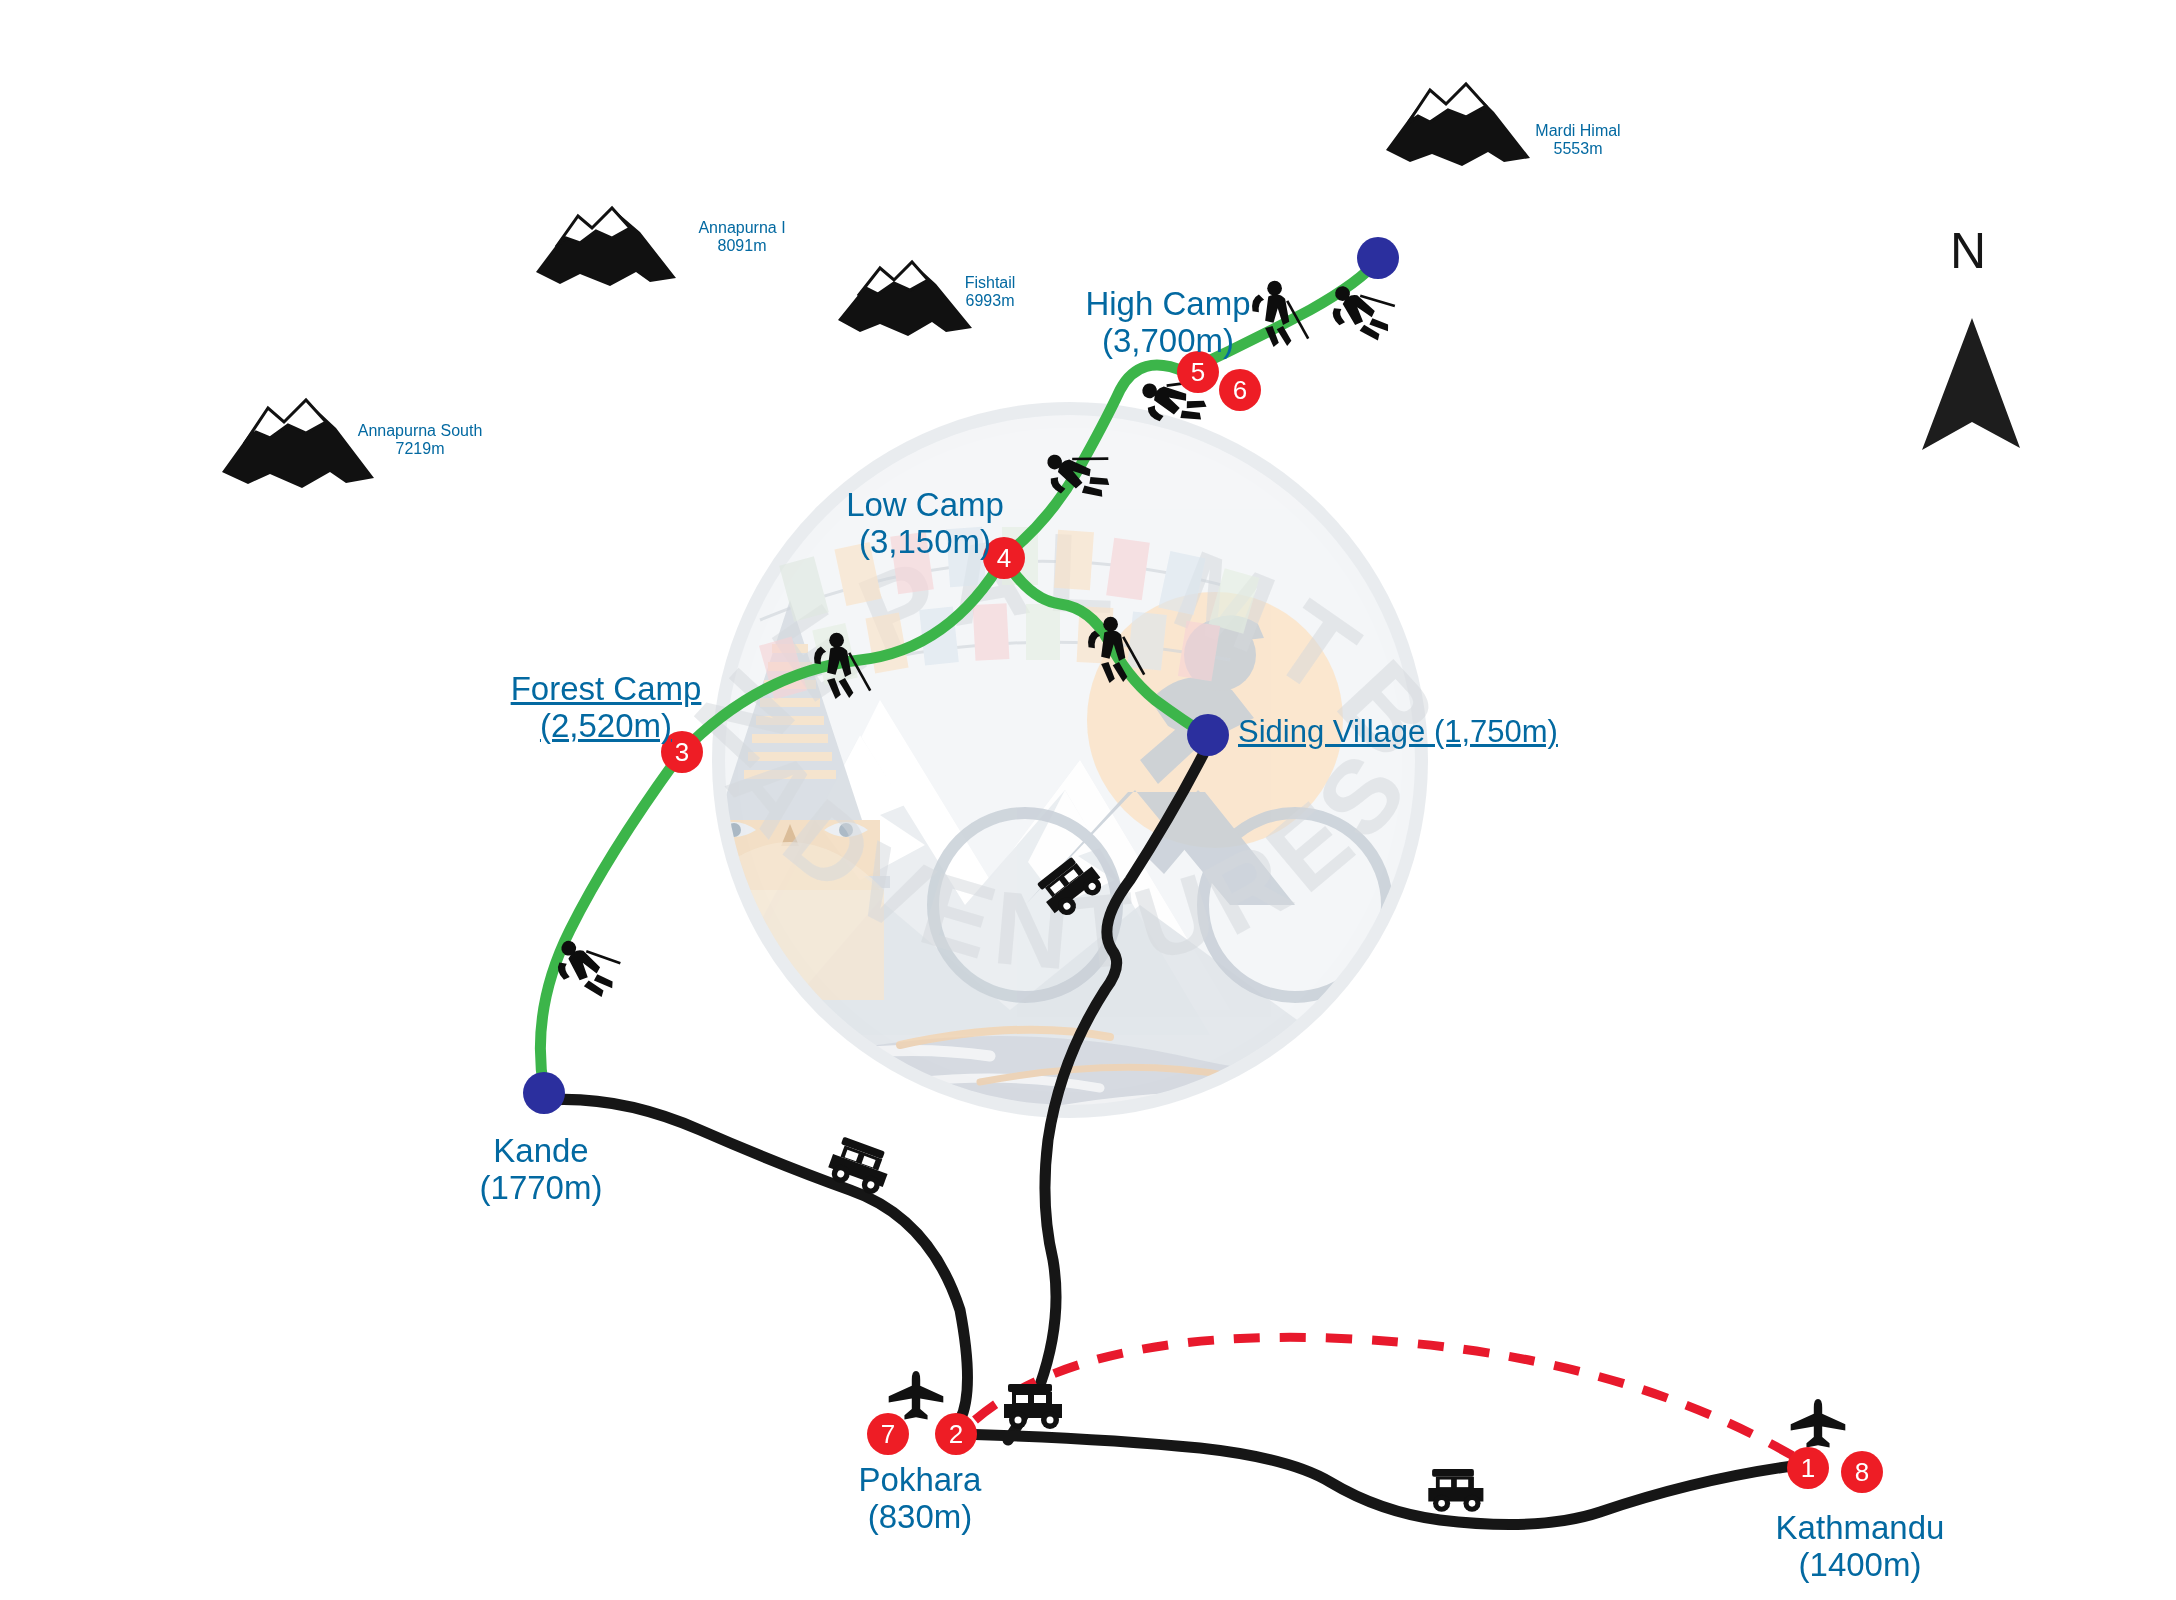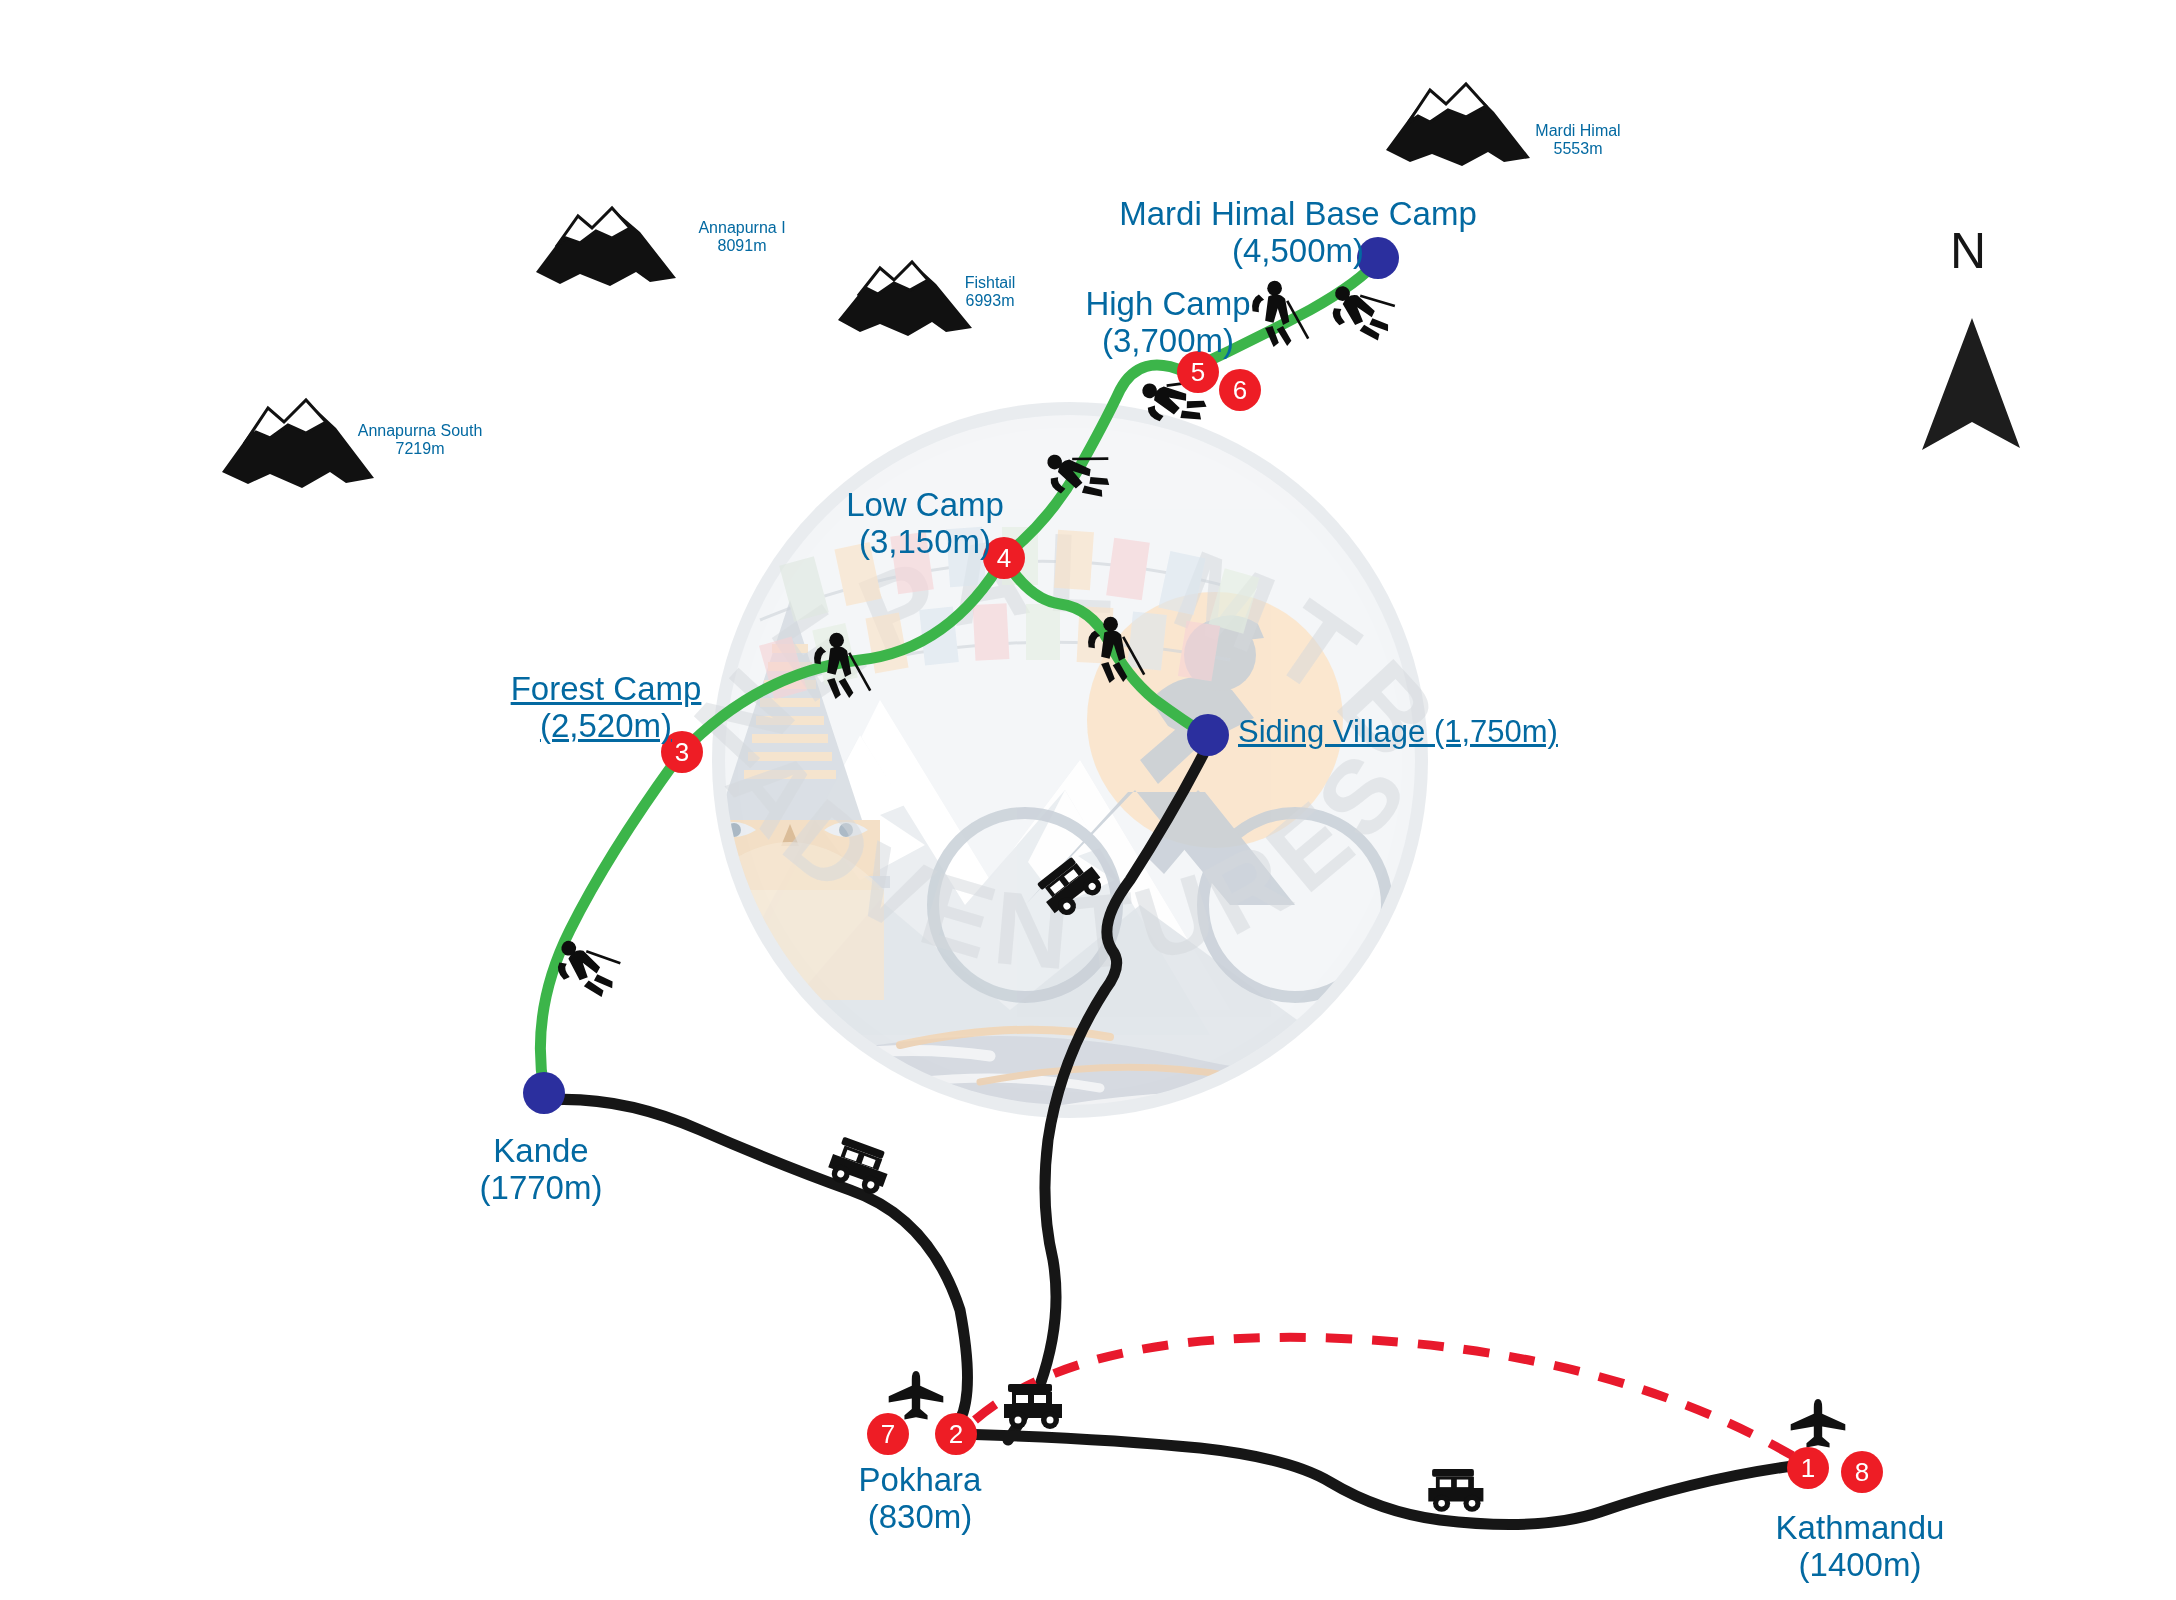--- a/index.html
+++ b/index.html
@@ -306,24 +306,20 @@
   </div>
   <div class="lbl ctr peak-sm" style="left:420px;top:422px;">
     <div>Annapurna South</div>
     <div>7219m</div>
   </div>
   <div class="lbl ctr peak-sm" style="left:1578px;top:122px;">
     <div>Mardi Himal</div>
     <div>5553m</div>
   </div>
 
-  <div class="lbl ctr" style="left:1298px;top:196px;">
-    <div class="pt-name">Mardi Himal Base Camp</div>
-    <div class="pt-elev">(4,500m)</div>
-  </div>
 
   <div class="lbl ctr" style="left:1168px;top:286px;">
     <div class="pt-name">High Camp</div>
     <div class="pt-elev">(3,700m)</div>
   </div>
 
   <div class="lbl ctr" style="left:925px;top:487px;">
     <div class="pt-name">Low Camp</div>
     <div class="pt-elev">(3,150m)</div>
   </div>

